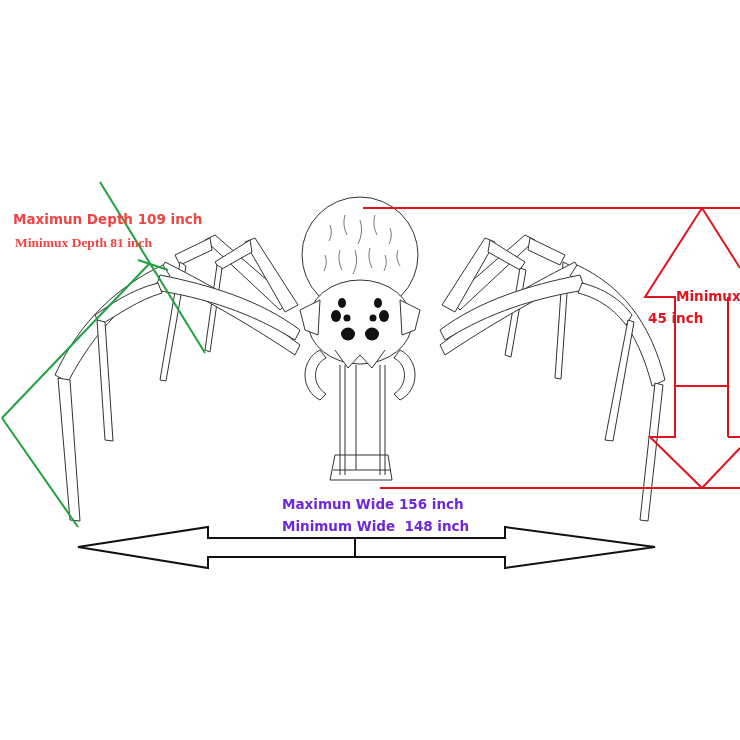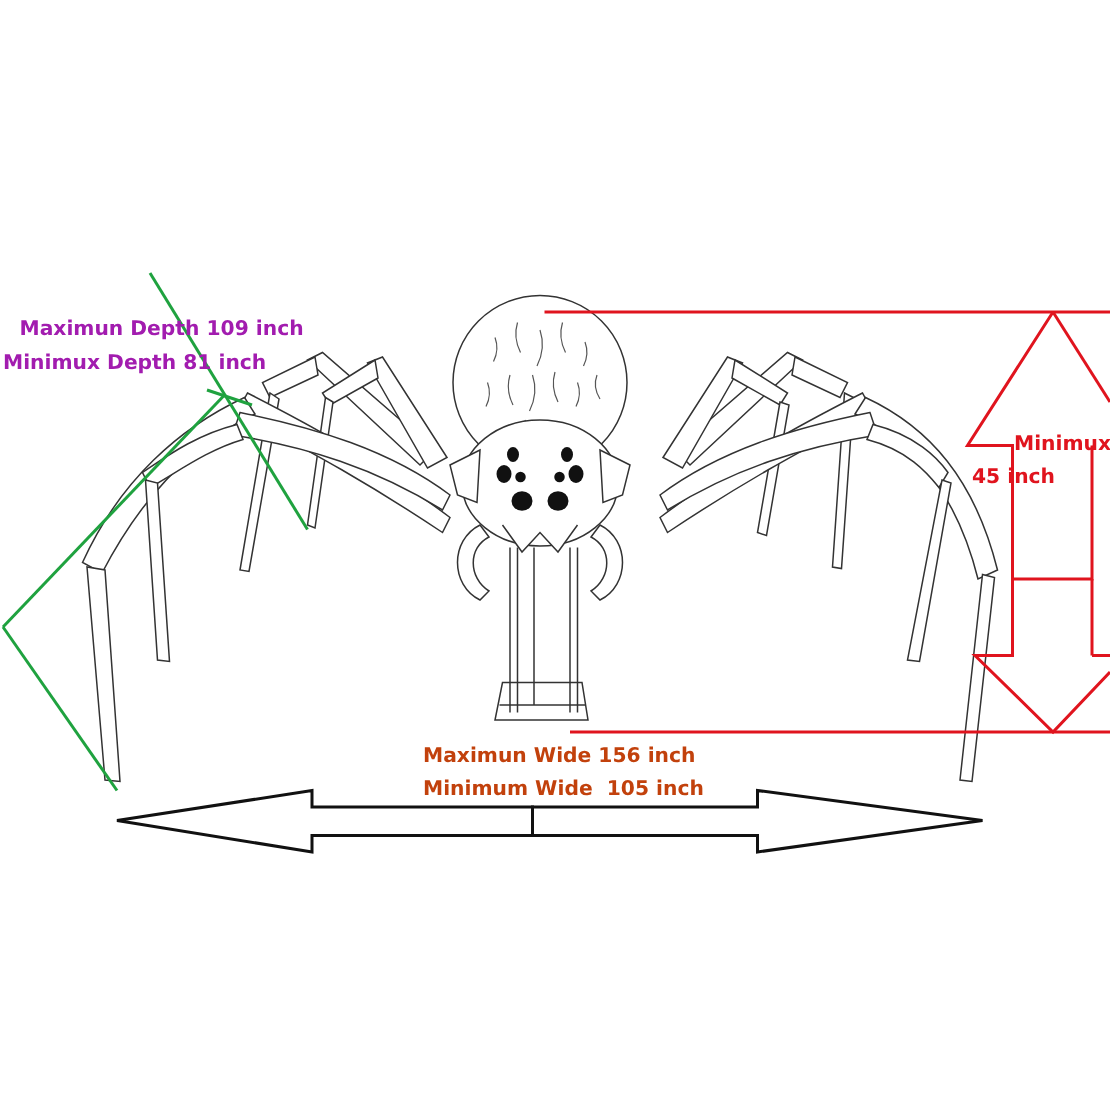--- a/index.html
+++ b/index.html
@@ -1,21 +1,21 @@
 <!DOCTYPE html>
 <html><head>
 <meta charset="utf-8">
 <style>
   html, body { margin:0; padding:0; background:#ffffff; }
   body { width:740px; height:740px; position:relative; overflow:hidden; font-family:"DejaVu Sans", sans-serif; }
   #stage { position:absolute; left:0; top:0; width:740px; height:740px; }
   .lbl { position:absolute; font-weight:bold; font-size:13.5px; line-height:1; white-space:nowrap; font-family:"DejaVu Sans", sans-serif; }
-  .green { color:#a21caf; }
+  .green { color:#ef4444; }
   .red { color:#e0141e; }
-  .black { color:#c2410c; }
+  .black { color:#6d28d9; }
 </style>
 </head>
 <body>
 
 <div id="stage">
   <svg width="740" height="740" viewBox="0 0 740 740">
     <g fill="#ffffff" stroke="#333333" stroke-width="1">
 
       <path d="M290,300 L215,235 L205,240 L280,310 Z"></path>
       <path d="M210,238 L175,255 L180,265 L212,250 Z"></path>
@@ -113,20 +113,20 @@
     </g>
 
     <g stroke="#111111" stroke-width="2" fill="#ffffff">
       <path d="M78,547 L208,527 L208,538 L355,538 L355,557 L208,557 L208,568 Z"></path>
       <path d="M655,547 L505,527 L505,538 L355,538 L355,557 L505,557 L505,568 Z"></path>
       <line x1="355" y1="538" x2="355" y2="557"></line>
     </g>
   </svg>
 
   <div class="lbl green" style="left:13px;top:213px;">Maximun Depth 109 inch</div>
-  <div class="lbl green" style="left:2px;top:236px;">Minimux Depth 81 inch</div>
+  <div class="lbl green" style="left:15px;top:236px;font-family:Liberation Serif, serif;">Minimux Depth 81 inch</div>
 
   <div class="lbl red" style="left:676px;top:290px;">Minimux</div>
   <div class="lbl red" style="left:648px;top:312px;">45 inch</div>
 
   <div class="lbl black" style="left:282px;top:498px;">Maximun Wide 156 inch</div>
-  <div class="lbl black" style="left:282px;top:520px;white-space:pre;">Minimum Wide  105 inch</div>
+  <div class="lbl black" style="left:282px;top:520px;white-space:pre;">Minimum Wide  148 inch</div>
 </div>
 
 </body></html>

